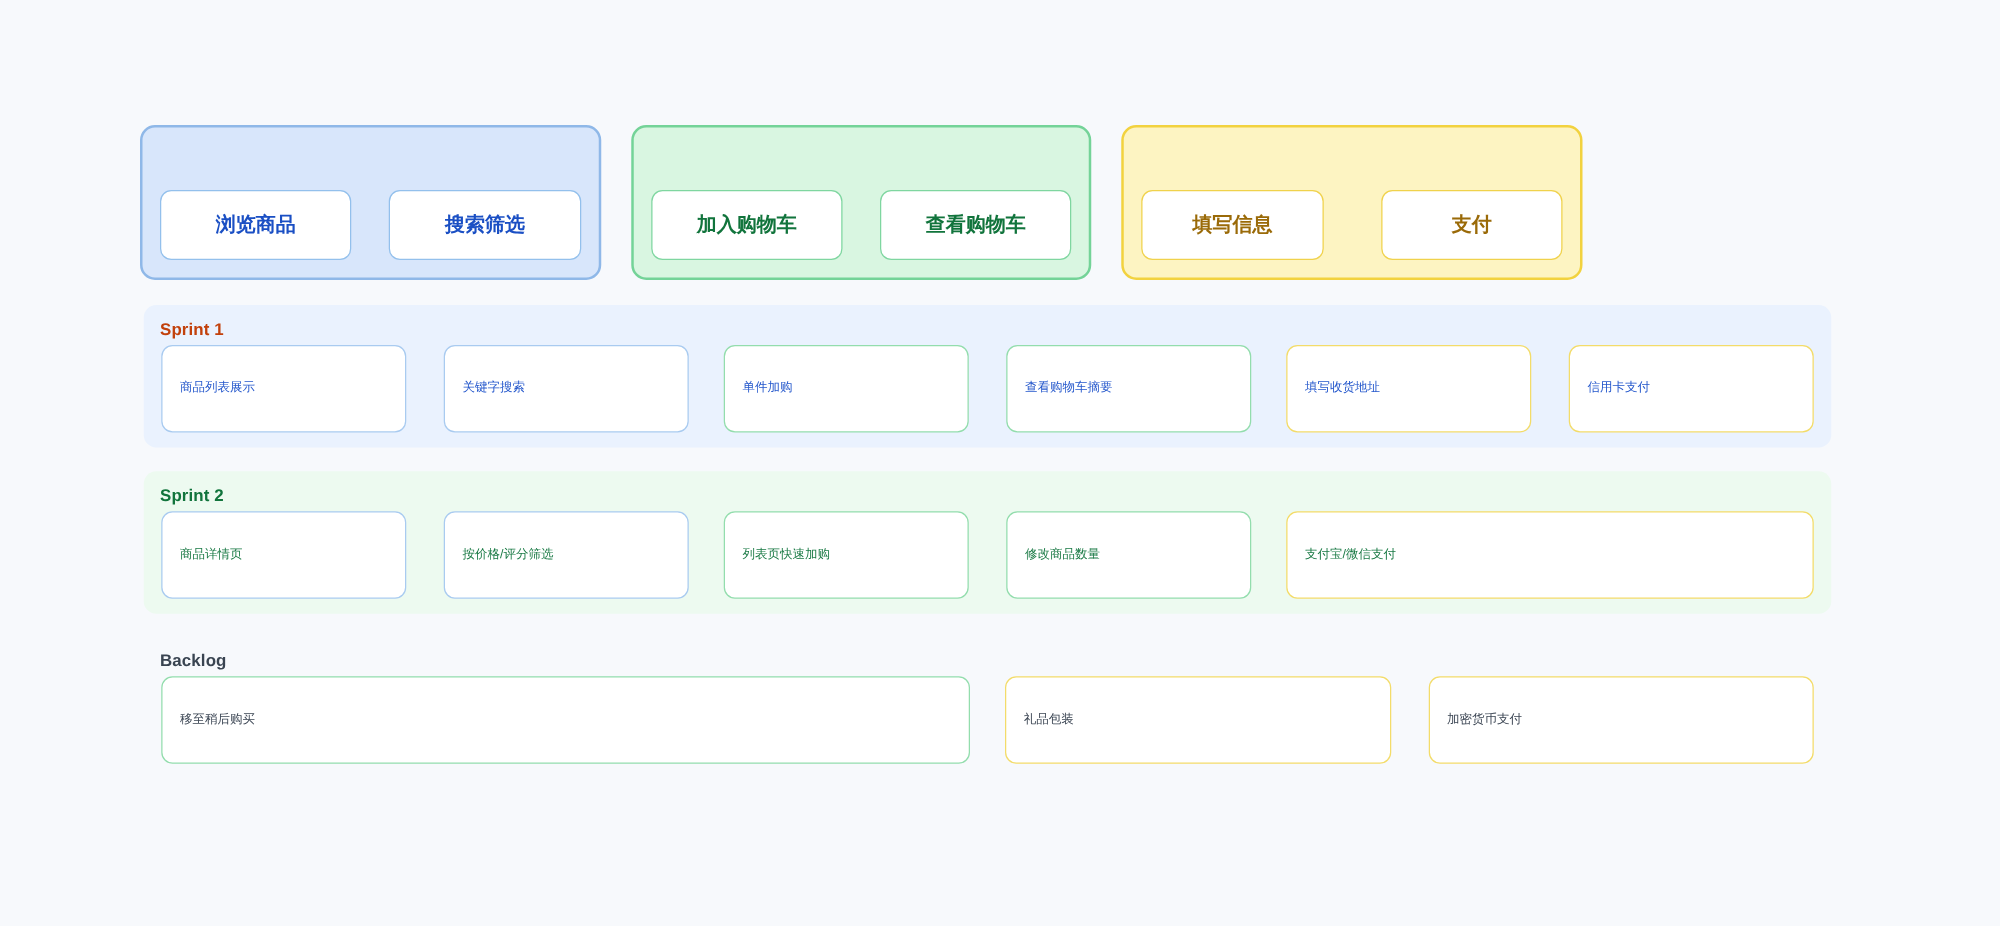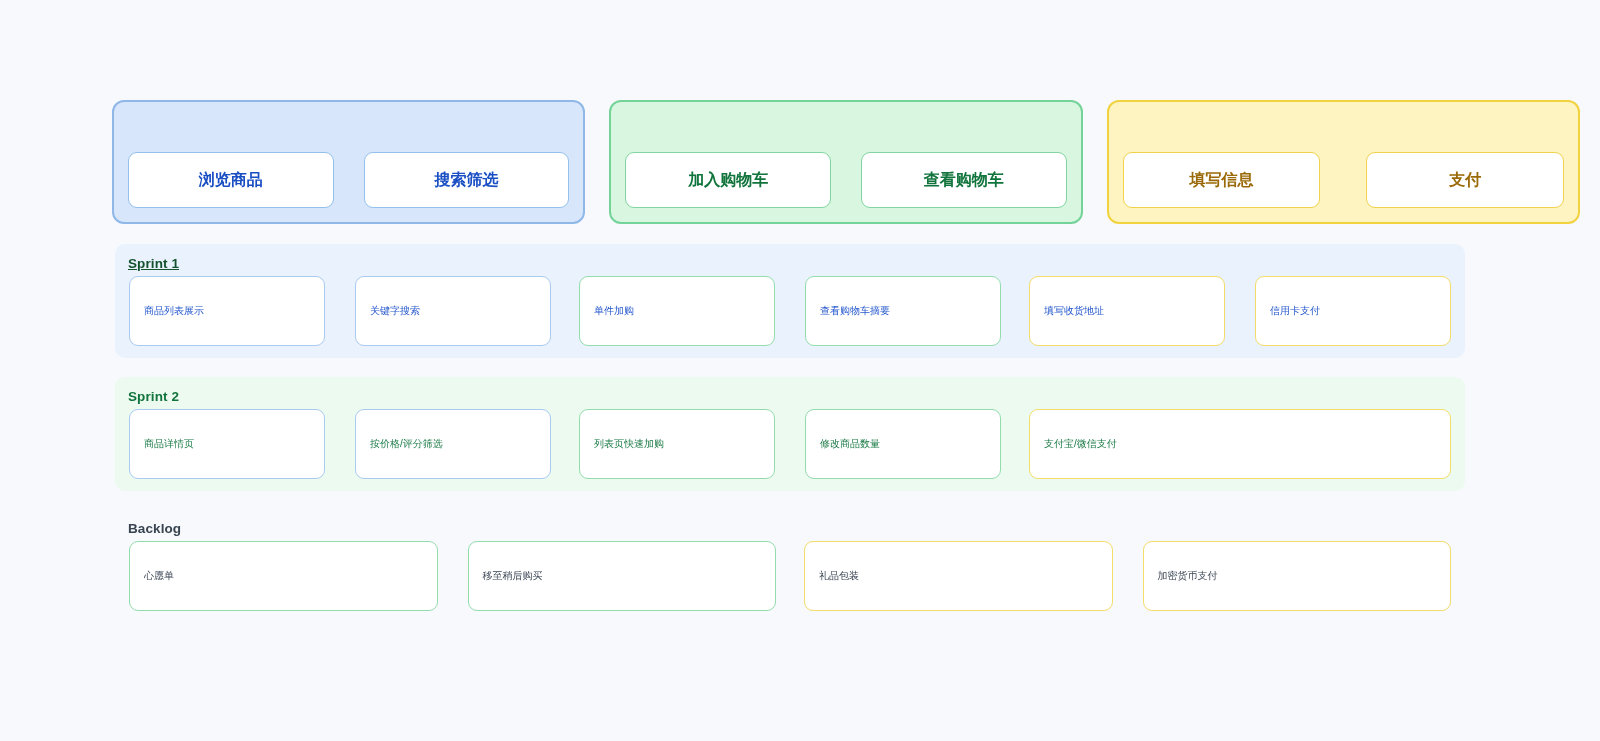--- a/index.html
+++ b/index.html
@@ -18,21 +18,21 @@
     position: relative;
     width: 1600px;
     height: 741px;
   }
 
   
   .activity-row {
     position: absolute;
     left: 112px;
     top: 100px;
-    width: 1468px;
+    width: 1154px;
     height: 124px;
     display: flex;
     gap: 24px;
   }
   .activity-group {
     flex: 1 1 0;
     border-radius: 12px;
     border: 2px solid transparent;
     box-sizing: border-box;
     display: flex;
@@ -74,21 +74,21 @@
   .release-band.r2 { top: 509px; height: 114px; background: transparent; }
 
   .release-label {
     position: absolute;
     left: 13px;
     top: 12px;
     font-size: 13.5px;
     font-weight: bold;
     letter-spacing: 0.1px;
   }
-  .release-label.blue  { color: #14532d; text-decoration: underline; }
+  .release-label.blue  { color: #c2410c; }
   .release-label.green { color: #11743c; }
   .release-label.slate { color: #394451; }
 
   .story-track {
     position: absolute;
     left: 12px;
     top: 32px;
     width: 1326px;
     height: 70px;
     display: flex;
@@ -171,21 +171,20 @@
         </div>
         <div class="story-group">
           <div class="story-card bd-yellow tx-green">支付宝/微信支付</div>
         </div>
       </div>
     </div>
   <div class="release-band r2">
       <div class="release-label slate">Backlog</div>
       <div class="story-track">
         <div class="story-group">
-          <div class="story-card bd-green tx-slate">心愿单</div>
           <div class="story-card bd-green tx-slate">移至稍后购买</div>
         </div>
         <div class="story-group">
           <div class="story-card bd-yellow tx-slate">礼品包装</div>
           <div class="story-card bd-yellow tx-slate">加密货币支付</div>
         </div>
       </div>
     </div>
 
 </div>

